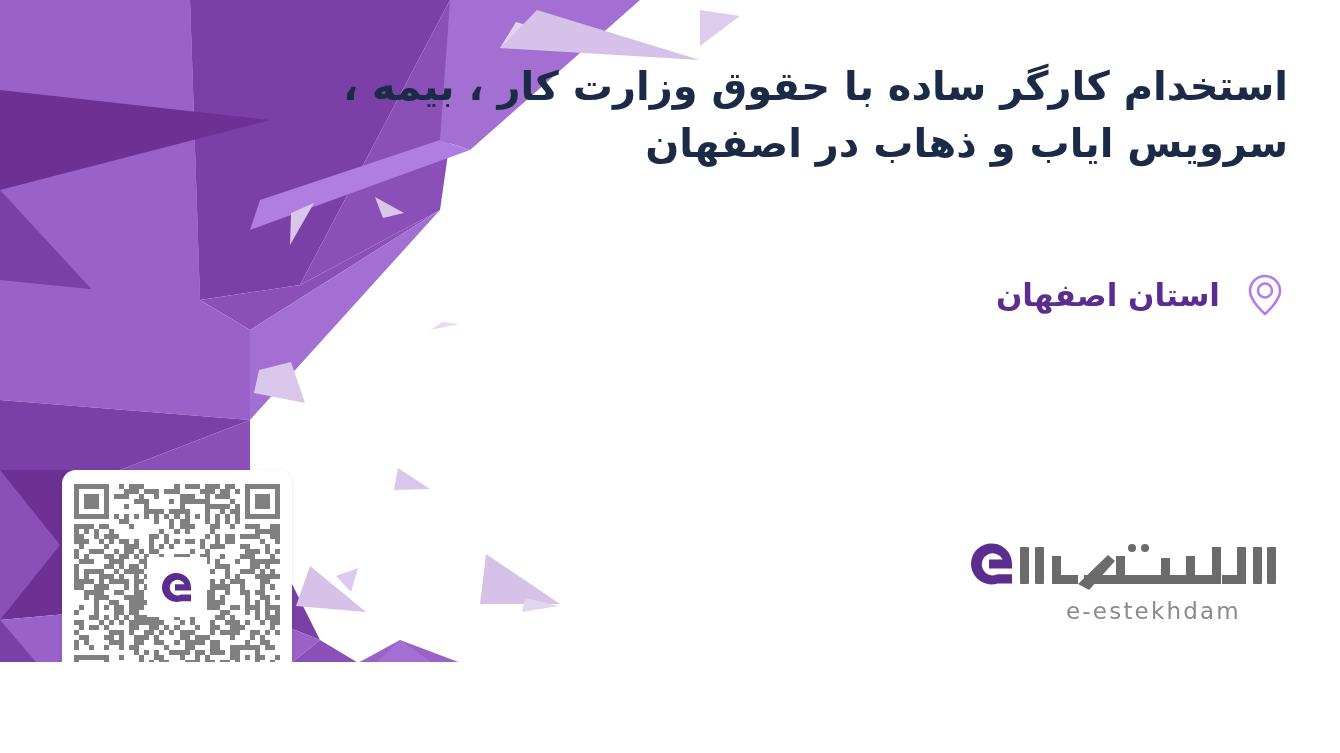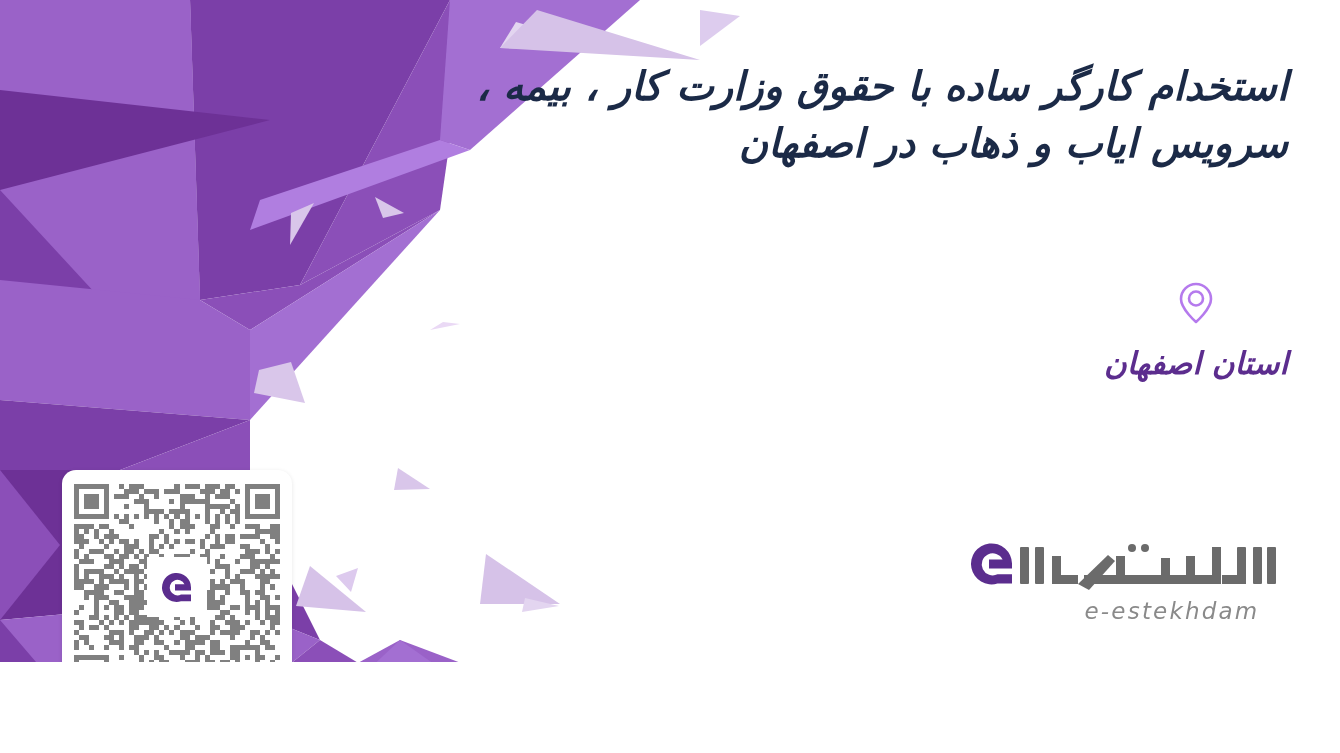--- a/index.html
+++ b/index.html
@@ -10,21 +10,20 @@
   }
   body {
     font-family: "DejaVu Sans", "Liberation Sans", sans-serif;
   }
   #card {
     position: relative;
     width: 1340px;
     height: 662px;
     overflow: hidden;
     background: #ffffff;
-    font-style: italic;
   }
   
   #bg-poly {
     position: absolute;
     inset: 0;
     width: 1340px;
     height: 753px;
     pointer-events: none;
   }
   
@@ -45,26 +44,24 @@
     font-size: 40px;
     font-weight: bold;
     line-height: 1.42;
     letter-spacing: 0px;
     white-space: nowrap;
   }
   .meta-row {
     position: absolute;
     right: 52px;
     display: flex;
-    flex-direction: column;
     align-items: center;
     justify-content: flex-start;
     gap: 22px;
     direction: rtl;
-    margin-top: 8px;
   }
   #row-location { top: 272px; }
   #row-url      { top: 372px; }
 
   .meta-icon {
     flex: 0 0 auto;
     width: 46px;
     height: 46px;
     display: flex;
     align-items: center;
@@ -129,21 +126,21 @@
   #brand-mark {
     display: block;
     margin-left: auto;
   }
   #brand-sub {
     margin-top: 4px;
     color: #8a8a8a;
     font-size: 23px;
     letter-spacing: 2.2px;
     direction: ltr;
-    text-align: center;
+    text-align: left;
     padding-left: 118px;
     font-family: "DejaVu Sans", "Liberation Sans", sans-serif;
   }
 </style>
 </head>
 <body>
 
 <div id="card">
 
   <svg id="bg-poly" viewBox="0 0 1340 753" preserveAspectRatio="none" aria-hidden="true">

